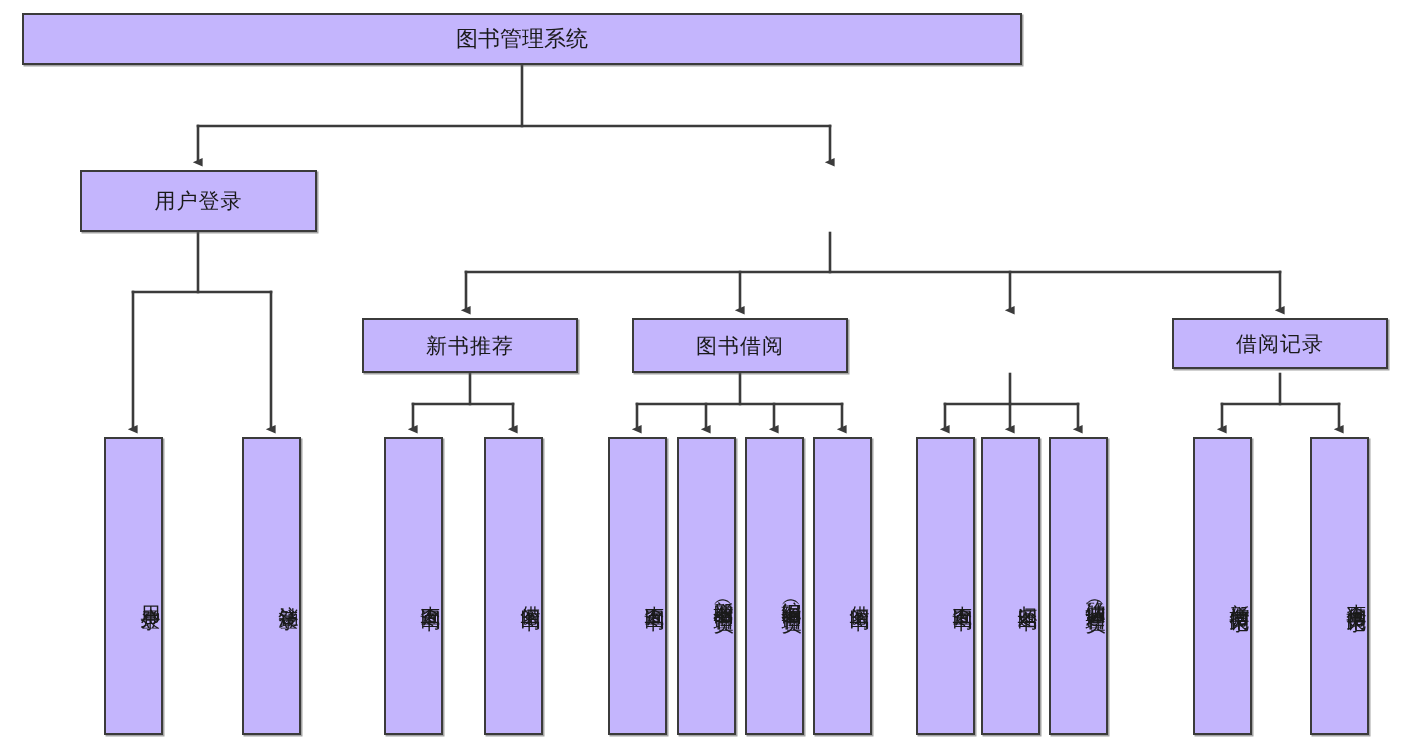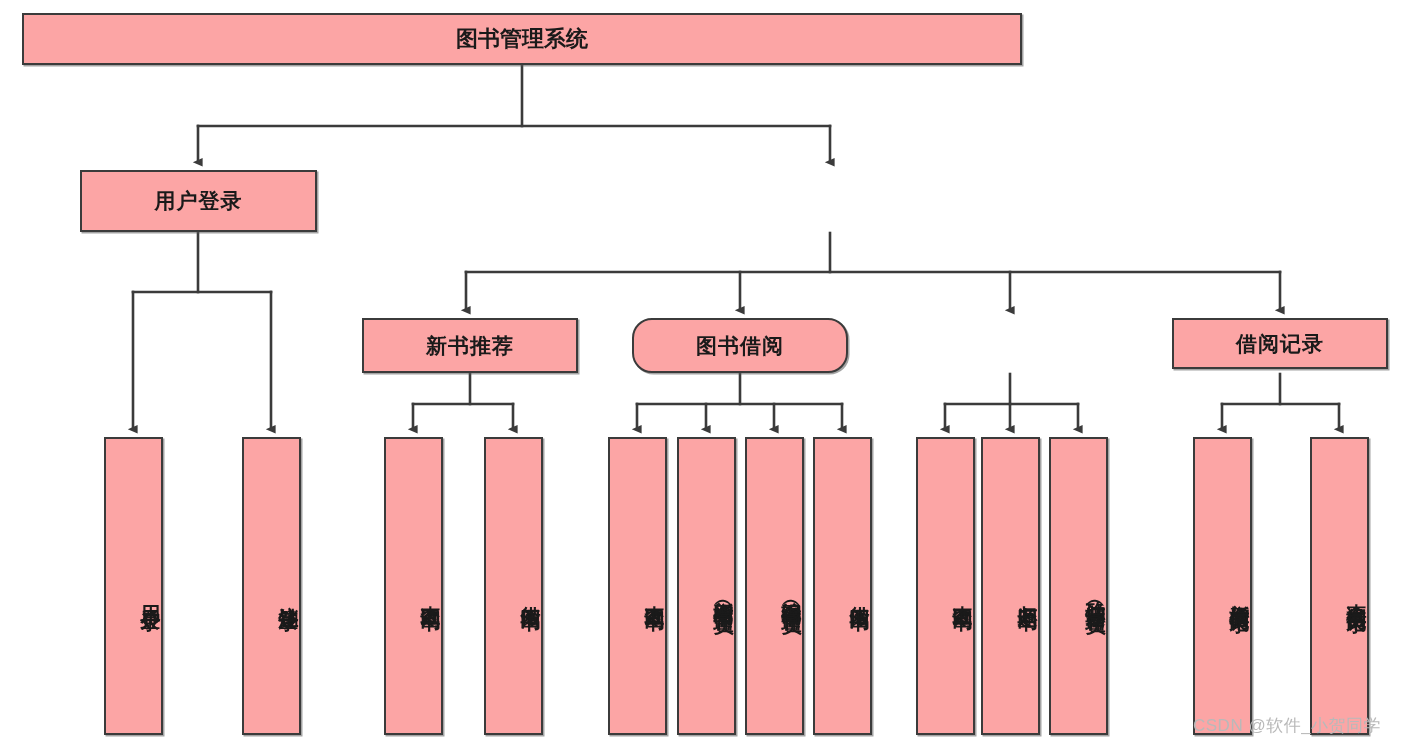--- a/index.html
+++ b/index.html
@@ -8,26 +8,25 @@
     background:#ffffff;
     font-family:"Liberation Sans","DejaVu Sans",sans-serif;
     overflow:hidden;
   }
   #stage{position:relative;width:1405px;height:747px;}
   svg#wires{position:absolute;left:0;top:0;width:1405px;height:747px;}
 
   .node{
     position:absolute;
     box-sizing:border-box;
-    background:#fca5a5;
+    background:#c4b5fd;
     border:2px solid #3b3b3b;
     box-shadow:1.5px 1.5px 0 0 rgba(90,90,90,0.55);
     display:flex;align-items:center;justify-content:center;
     color:#1a1a1a;
-    font-weight:bold;
   }
   .node.h{ font-size:21px; letter-spacing:1px; }
   .node.root{ font-size:22px; }
   .node.vert{
     font-size:20px;
     letter-spacing:2px;
     writing-mode:vertical-rl;
     text-orientation:upright;
     align-items:flex-start;
     justify-content:center;
@@ -107,21 +106,21 @@
     <span>图书管理系统</span>
   </div>
 
   <div class="node h" style="left:80px;top:170px;width:237px;height:62px;">
     <span>用户登录</span>
   </div>
 
   <div class="node h" style="left:362px;top:318px;width:216px;height:55px;text-align:right;">
     <span>新书推荐</span>
   </div>
-  <div class="node h" style="left:632px;top:318px;width:216px;height:55px;border-radius:20px;">
+  <div class="node h" style="left:632px;top:318px;width:216px;height:55px;">
     <span>图书借阅</span>
   </div>
   <div class="node h" style="left:1172px;top:318px;width:216px;height:51px;">
     <span>借阅记录</span>
   </div>
 
   <div class="node vert" style="left:104px;top:437px;width:59px;height:298px;">
     <span class="vlabel">用户登录</span>
   </div>
   <div class="node vert" style="left:242px;top:437px;width:59px;height:298px;">
@@ -158,15 +157,14 @@
     <span class="vlabel">确认归还（管理员）</span>
   </div>
 
   <div class="node vert" style="left:1193px;top:437px;width:59px;height:298px;">
     <span class="vlabel">新增借阅记录</span>
   </div>
   <div class="node vert" style="left:1310px;top:437px;width:59px;height:298px;">
     <span class="vlabel">查询借阅记录</span>
   </div>
 
-  <div class="watermark">CSDN @软件_小贺同学</div>
 
 </div>
 
 </body></html>

